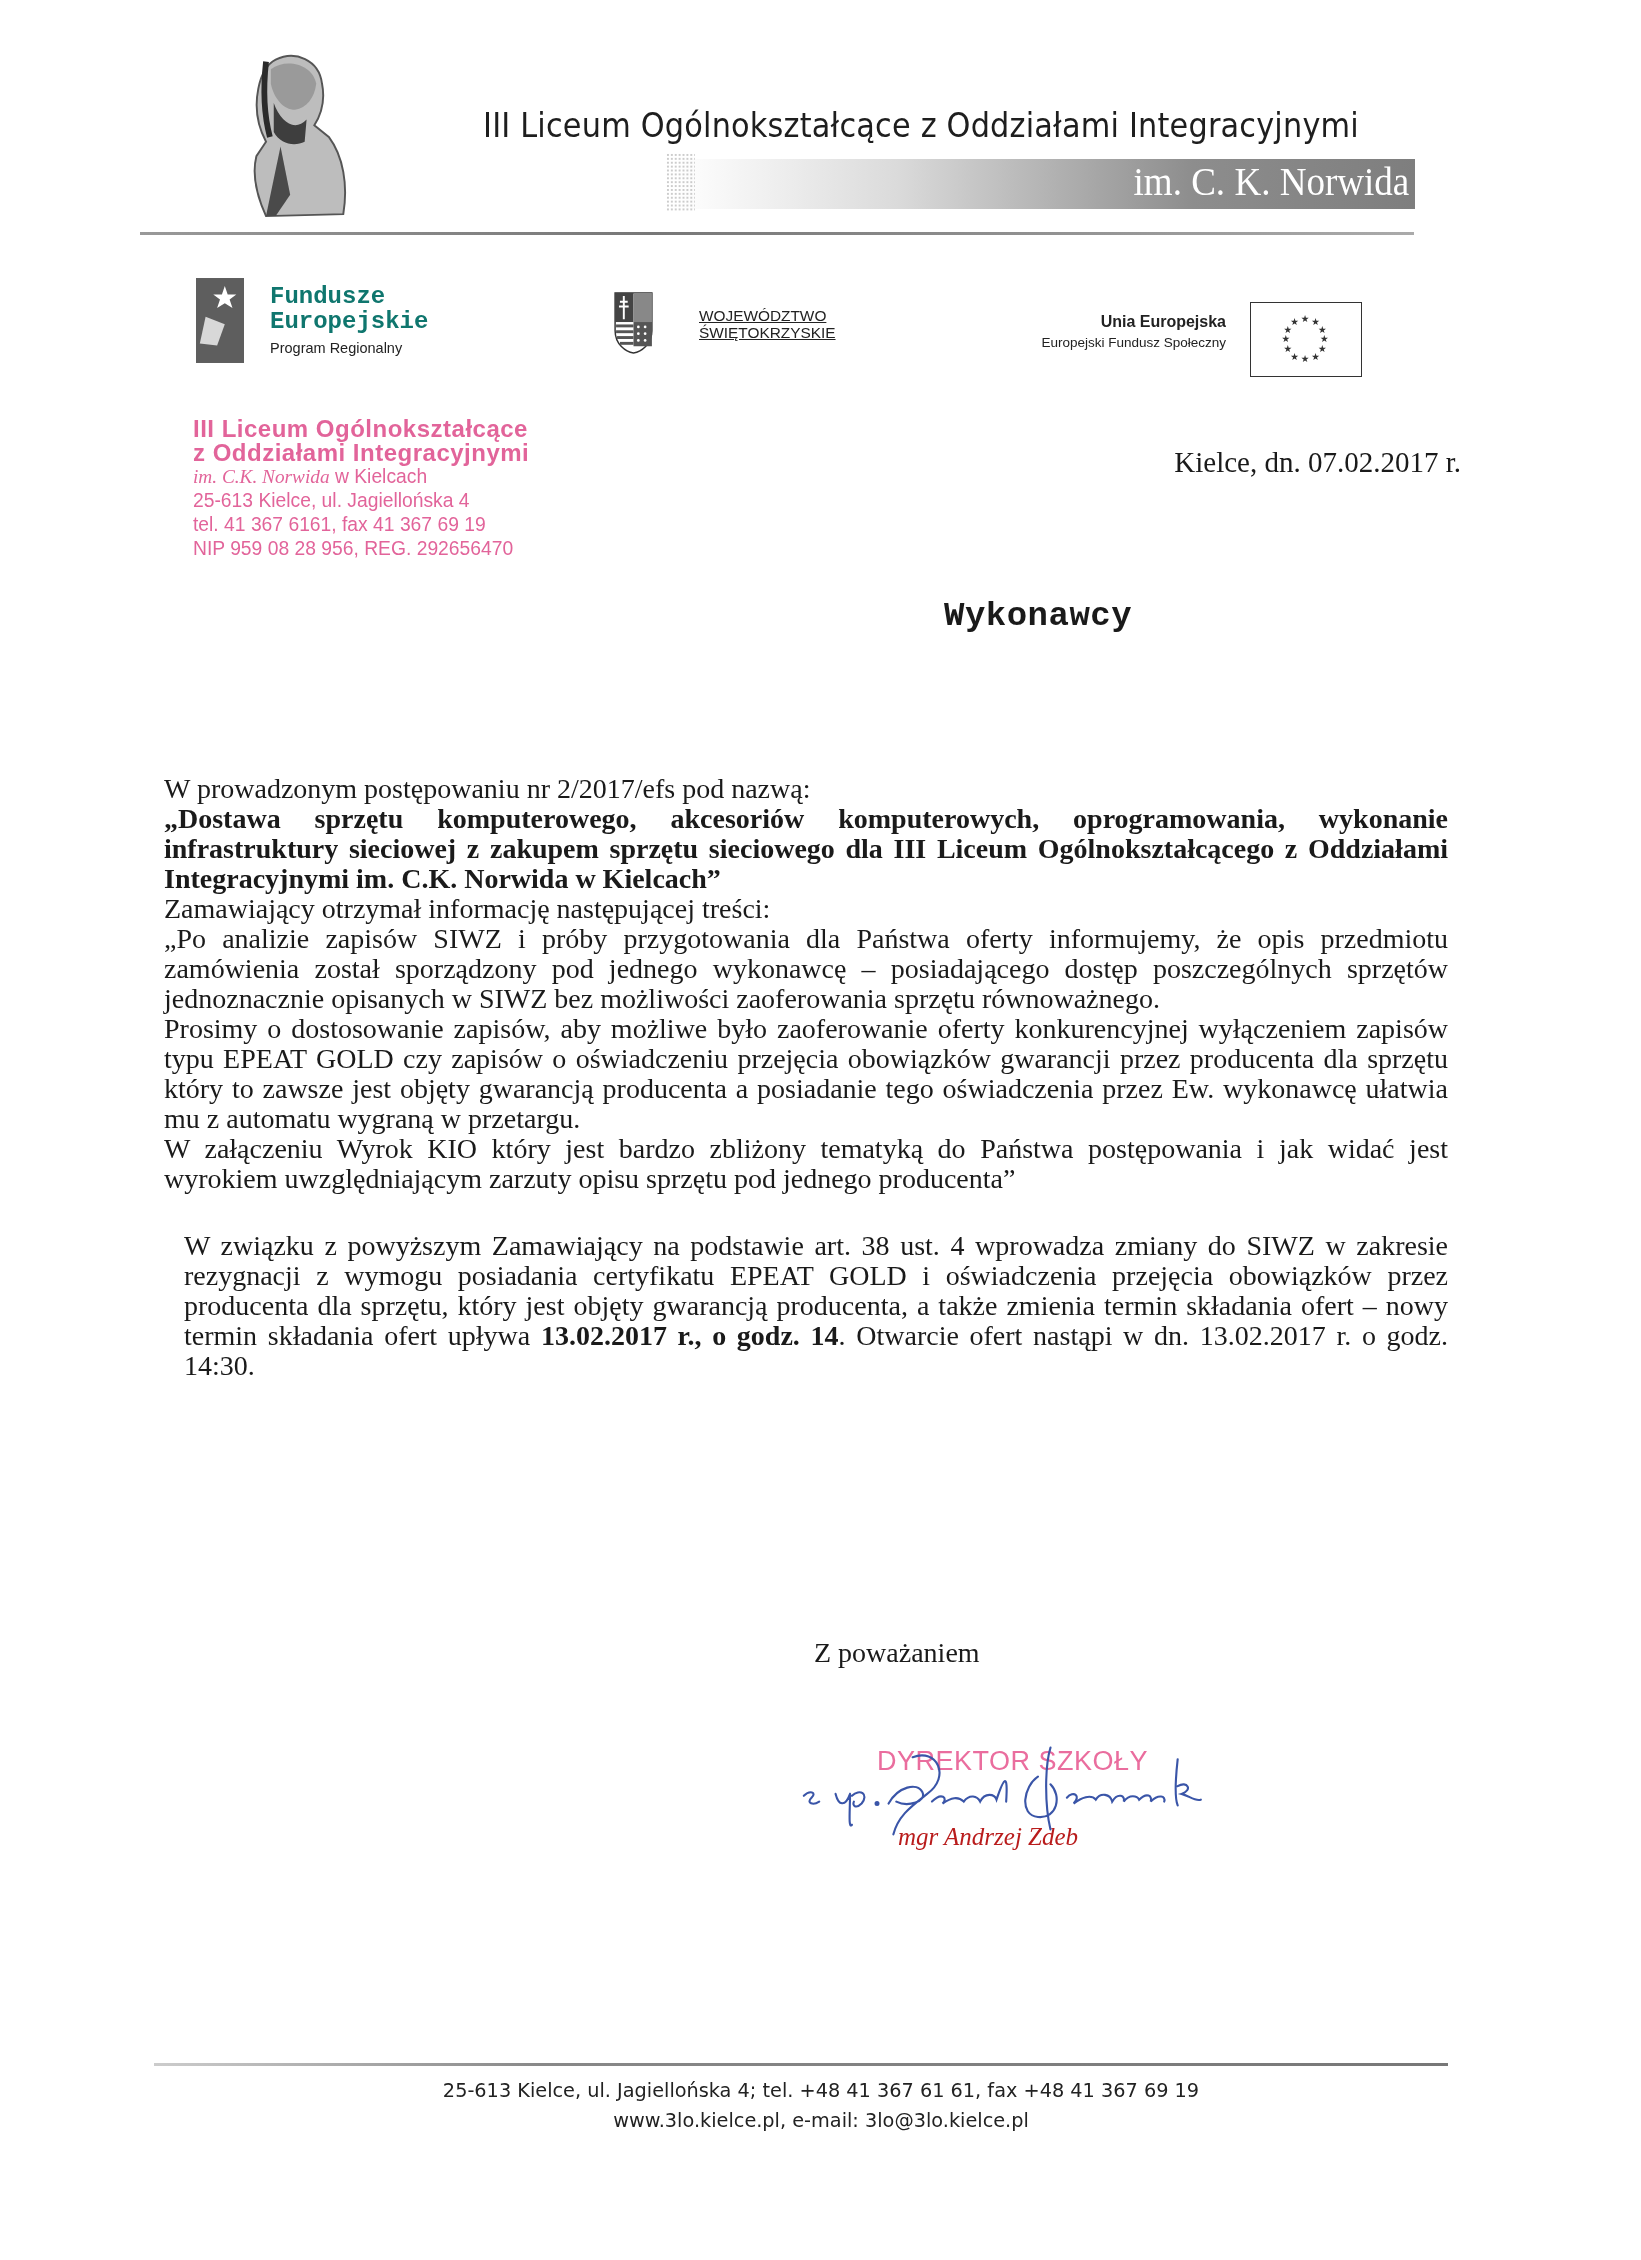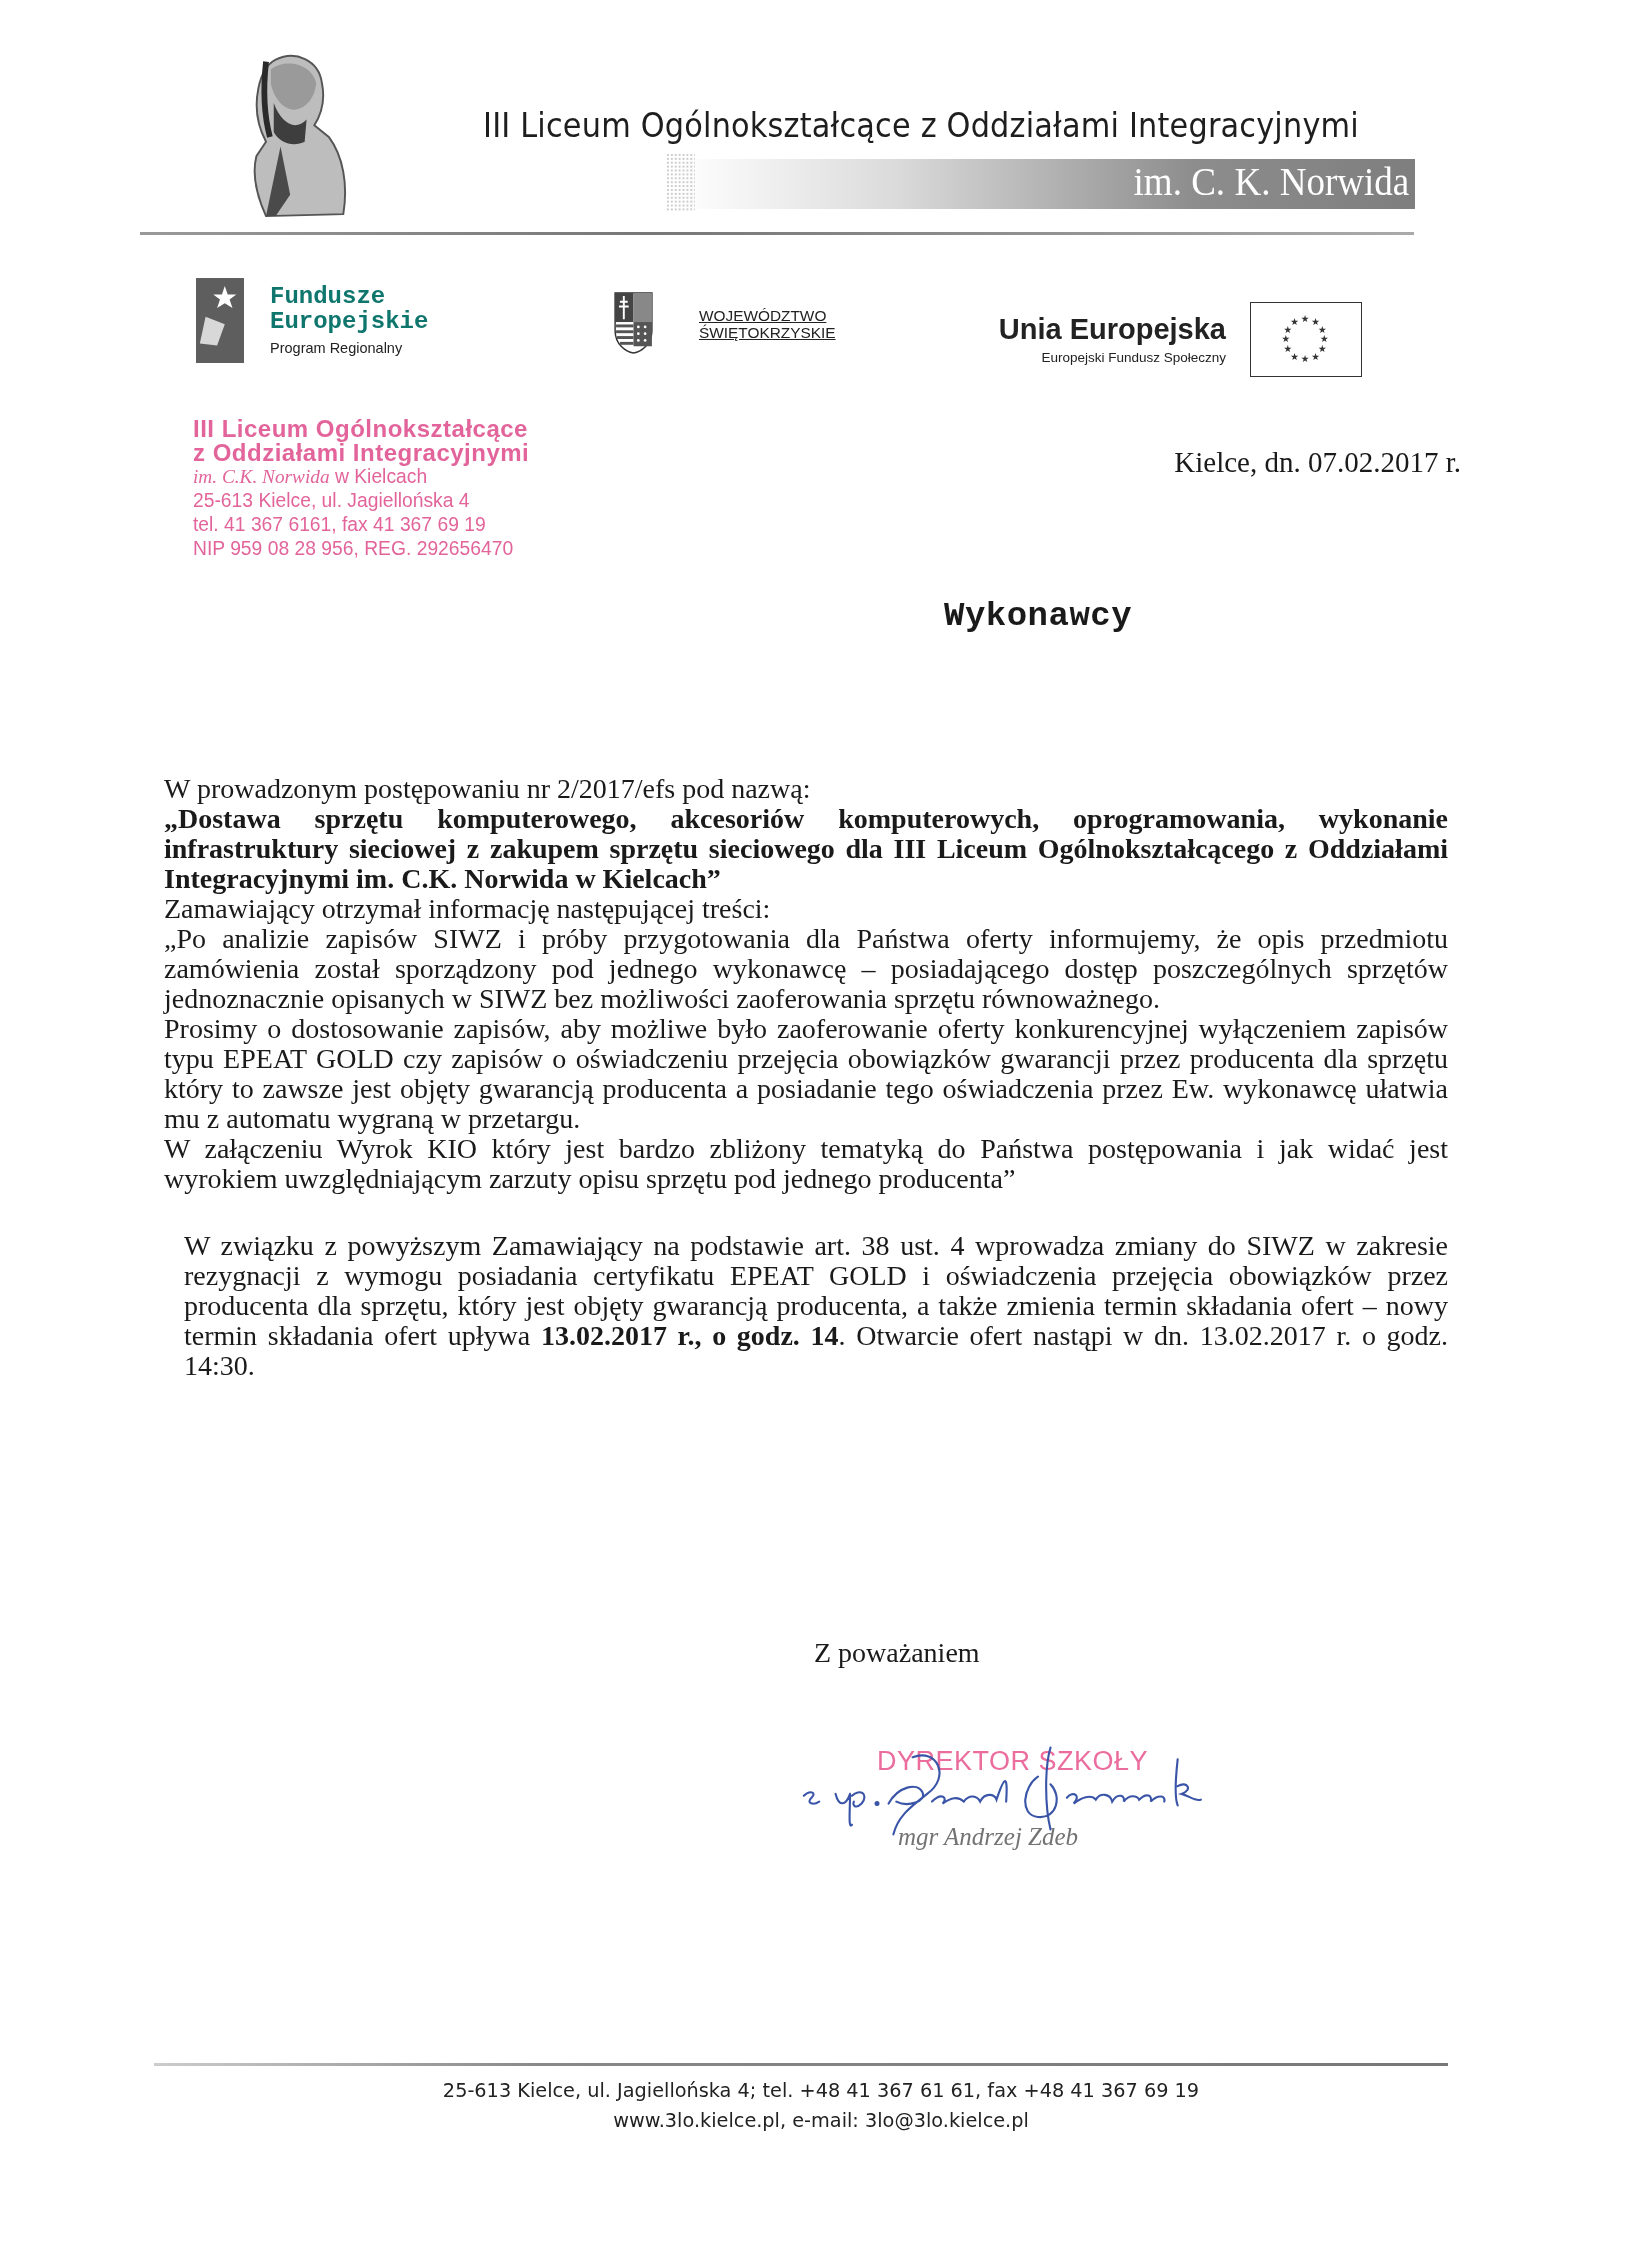--- a/index.html
+++ b/index.html
@@ -18,21 +18,21 @@
   .header-rule { left: 140px; top: 232px; width: 1274px; height: 2.9px; background: linear-gradient(90deg, #999 0%, #777 40%, #aaa 100%); }
 
   
   .fe-logo { left: 196px; top: 278px; width: 48px; height: 85px; background: #6a6a6a; }
   .fe-text { left: 270px; top: 284px; }
   .fe-t1 { font-size: 24px; font-weight: bold; line-height: 25px; color: #0f766e; font-family: Liberation Mono, monospace; }
   .fe-t3 { font-size: 14.5px; line-height: 21px; color: #222; margin-top: 3.9px; }
   .ws-crest { left: 614px; top: 292px; width: 39px; height: 62px; }
   .ws-text { left: 699px; top: 307px; font-size: 15.4px; line-height: 17.4px; color: #222; text-decoration: underline; }
   .ue-text { right: 415px; top: 313px; text-align: right; }
-  .ue-t1 { font-size: 29px; font-weight: bold; color: #222; }
+  .ue-t1 { font-size: 16px; font-weight: bold; color: #222; }
   .ue-t2 { font-size: 13.5px; color: #222; margin-top: 3.9px; }
   .eu-flag { left: 1250px; top: 302px; width: 112px; height: 75px; border: 1.9px solid #333; box-sizing: border-box; }
 
   
   .stamp { left: 193px; top: 417px; width: 386px; color: #e2649a; font-family: "Liberation Sans", sans-serif; line-height: 24px; }
   .stamp .s-big { font-size: 24px; font-weight: bold; letter-spacing: 0.5px; }
   .stamp .s-mid { font-size: 19.3px; }
   .stamp .s-italic { font-family: "Liberation Serif", serif; font-style: italic; }
 
   
@@ -44,21 +44,21 @@
   .body p { margin: 0; }
   .body .bold { font-weight: bold; }
   .body .quote { text-align: justify; text-align-last: left; }
   .body .p2 { margin-top: 37px; text-align: justify; margin-left: 20px; }
   .body .title { font-weight: bold; text-align: justify; }
 
   .closing { left: 814px; top: 1637px; font-size: 28px; font-family: "Liberation Serif", serif; }
 
   
   .sig-stamp1 { left: 877px; top: 1746px; font-size: 27px; color: #ea6d9e; font-family: "Liberation Sans", sans-serif; letter-spacing: 0.5px; }
-  .sig-stamp2 { left: 898px; top: 1823px; font-size: 25px; color: #737373; font-family: "Liberation Serif", serif; font-style: italic; }
+  .sig-stamp2 { left: 898px; top: 1823px; font-size: 25px; color: #b91c1c; font-family: "Liberation Serif", serif; font-style: italic; }
   .sig-svg { left: 792px; top: 1738px; width: 463px; height: 106px; }
 
   
   .footer-rule { left: 154px; top: 2063px; width: 1294px; height: 2.9px; background: linear-gradient(90deg, #ccc 0%, #888 30%, #777 100%); }
   .footer { left: 145px; top: 2076px; width: 1352px; text-align: center; font-family: "DejaVu Sans", sans-serif; color: #222; }
   .footer .f1 { font-size: 22px; line-height: 32px; }
   .footer .f2 { font-size: 19.3px; line-height: 30px; }
 </style>
 </head>
 <body>

